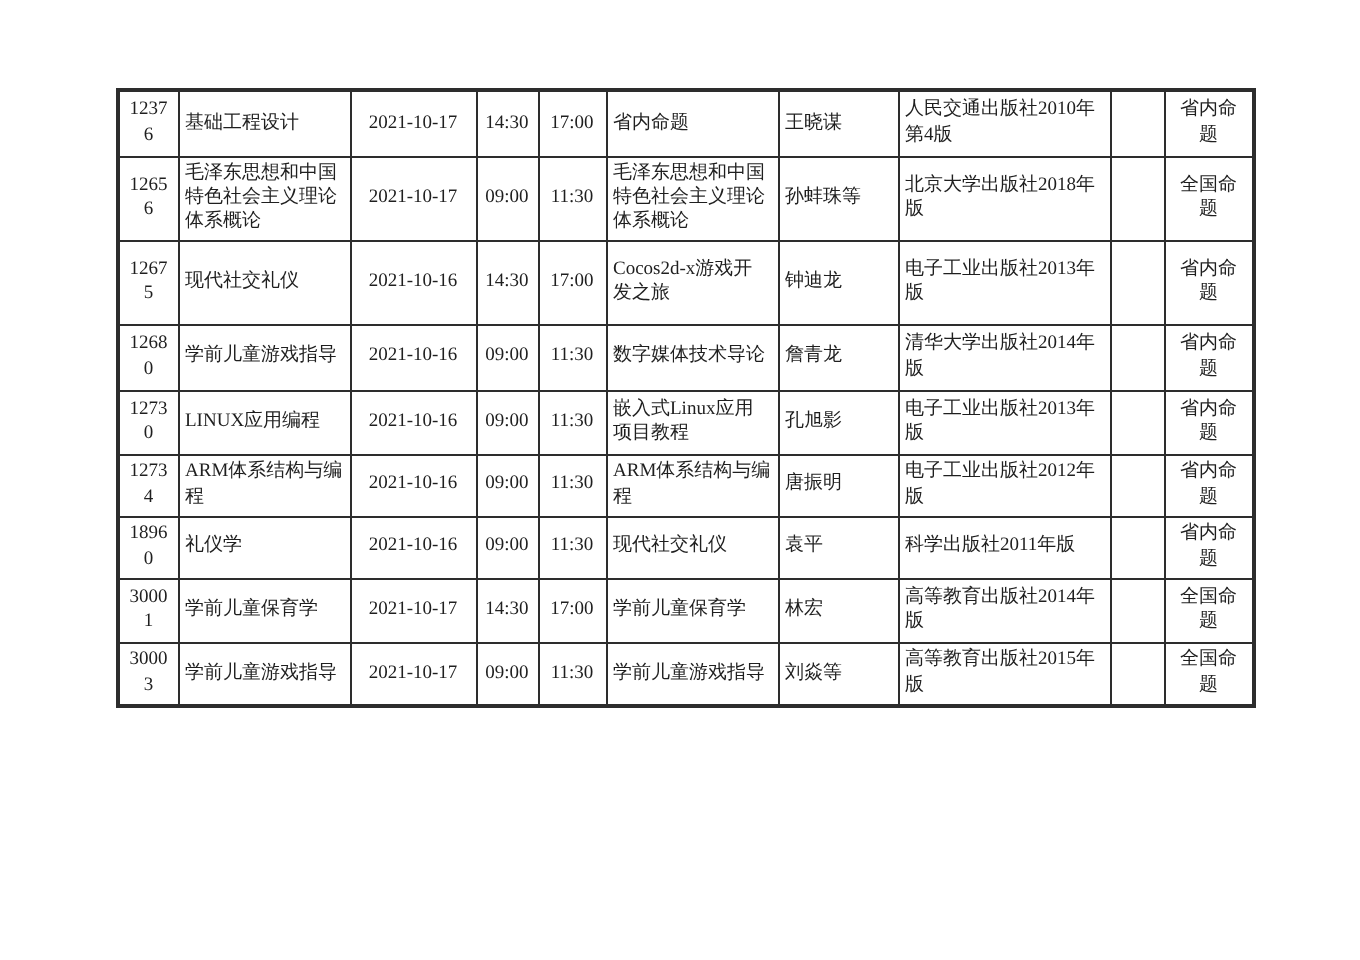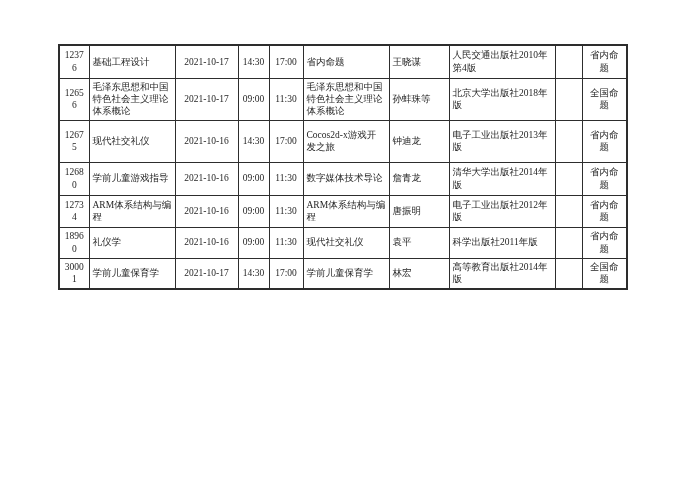--- a/index.html
+++ b/index.html
@@ -130,20 +130,32 @@
       <td class="c-center">09:00</td>
       <td class="c-center">11:30</td>
       <td class="c-left">数字媒体技术导论</td>
       <td class="c-left">詹青龙</td>
       <td class="c-left">清华大学出版社2014年版</td>
       <td class="c-center"></td>
       <td class="c-center">省内命题</td>
     </tr>
 
 
+    <tr>
+      <td class="c-center">12730</td>
+      <td class="c-left">LINUX应用编程</td>
+      <td class="c-center">2021-10-16</td>
+      <td class="c-center">09:00</td>
+      <td class="c-center">11:30</td>
+      <td class="c-left">嵌入式Linux应用项目教程</td>
+      <td class="c-left">孔旭影</td>
+      <td class="c-left">电子工业出版社2013年版</td>
+      <td class="c-center"></td>
+      <td class="c-center">省内命题</td>
+    </tr>
 
 
     <tr>
       <td class="c-center">12734</td>
       <td class="c-left">ARM体系结构与编程</td>
       <td class="c-center">2021-10-16</td>
       <td class="c-center">09:00</td>
       <td class="c-center">11:30</td>
       <td class="c-left">ARM体系结构与编程</td>
       <td class="c-left">唐振明</td>
@@ -171,16 +183,28 @@
       <td class="c-center">2021-10-17</td>
       <td class="c-center">14:30</td>
       <td class="c-center">17:00</td>
       <td class="c-left">学前儿童保育学</td>
       <td class="c-left">林宏</td>
       <td class="c-left">高等教育出版社2014年版</td>
       <td class="c-center"></td>
       <td class="c-center">全国命题</td>
     </tr>
 
+    <tr>
+      <td class="c-center">30003</td>
+      <td class="c-left">学前儿童游戏指导</td>
+      <td class="c-center">2021-10-17</td>
+      <td class="c-center">09:00</td>
+      <td class="c-center">11:30</td>
+      <td class="c-left">学前儿童游戏指导</td>
+      <td class="c-left">刘焱等</td>
+      <td class="c-left">高等教育出版社2015年版</td>
+      <td class="c-center"></td>
+      <td class="c-center">全国命题</td>
+    </tr>
   </tbody>
   </table>
 
 </div>
 
 </body></html>

